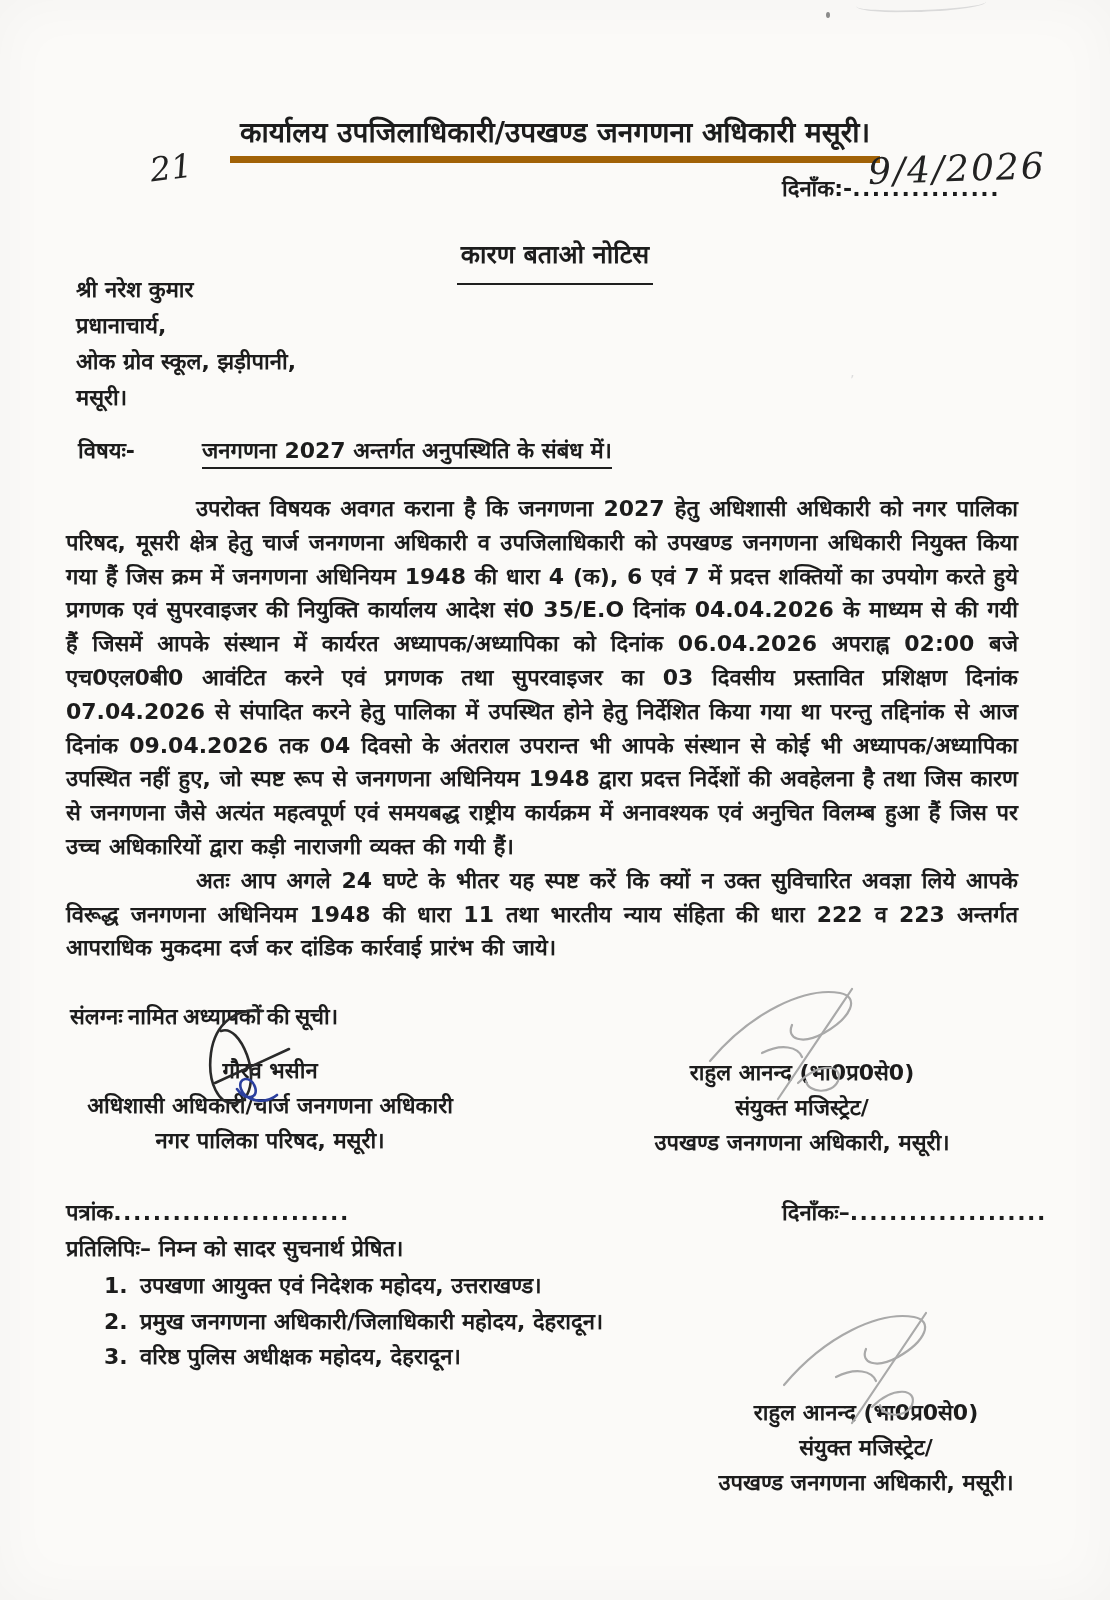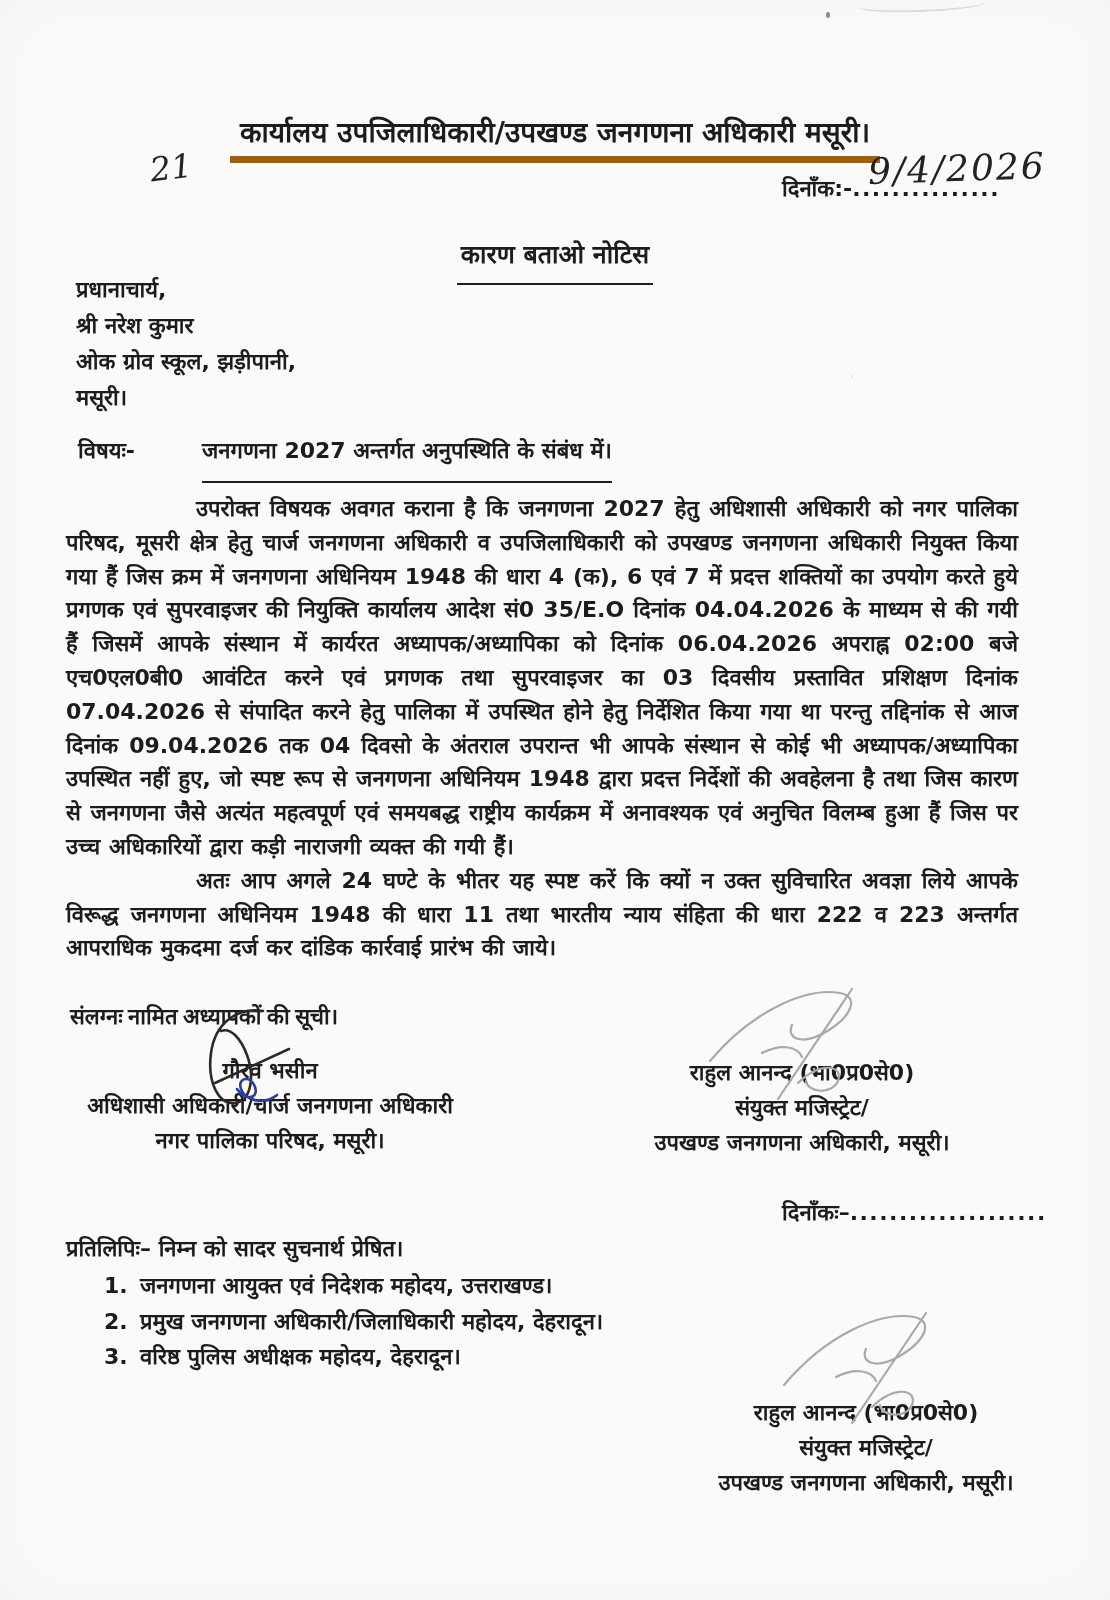--- a/index.html
+++ b/index.html
@@ -19,21 +19,21 @@
   .dots{letter-spacing:1.5px;font-weight:700;}
   .hand{font-style:italic;font-weight:400;color:#222;font-family:"DejaVu Serif",serif;}
   .hw-21{top:148px;left:150px;font-size:33px;transform:rotate(-7deg);}
   .row-date-top{top:172px;left:782px;font-size:22px;}
   .hw-date{top:-24px;left:86px;font-size:36px;transform:rotate(-2deg);letter-spacing:2px;white-space:nowrap;position:absolute;}
   .notice-title{top:236px;left:0;width:100%;text-align:center;font-size:25px;}
   .notice-title .tt{display:inline-block;border-bottom:2.5px solid #1f1f1f;padding:0 4px 13px;}
   .addressee{top:272px;left:76px;font-size:22px;line-height:36px;}
   .subject-row{top:434px;left:78px;font-size:22px;}
   .subject-label{display:inline-block;min-width:94px;}
-  .subject-text{display:inline-block;margin-left:30px;border-bottom:2.5px solid #1f1f1f;padding-bottom:17px;}
+  .subject-text{display:inline-block;margin-left:30px;border-bottom:2.5px solid #1f1f1f;padding-bottom:3px;}
   .body-text{top:492px;left:66px;width:952px;font-size:22px;line-height:33.8px;text-align:justify;word-spacing:1px;}
   .body-text p{margin:0;text-indent:130px;}
   .enclosure{top:1000px;left:70px;font-size:22px;font-family:Liberation Serif, serif;}
   .sigblock{font-size:22px;line-height:35px;text-align:center;}
   .sig-left{top:1053px;left:70px;width:400px;}
   .sig-right{top:1055px;left:612px;width:380px;}
   .sig-bottom{top:1395px;left:676px;width:380px;}
   .sig-svg{position:absolute;pointer-events:none;}
   .sig-svg path{fill:none;stroke-linecap:round;stroke-linejoin:round;}
   .sig-black path{stroke:var(--black);stroke-width:2.6;}
@@ -66,22 +66,22 @@
   <div class="abs row-date-top">
     <span>दिनाँक:-</span><span class="dots">...............</span>
     <span class="hand hw-date">9/4/2026</span>
   </div>
 
   <div class="abs notice-title">
     <span class="tt">कारण बताओ नोटिस</span>
   </div>
 
   <div class="abs addressee">
+    <div>श्री नरेश कुमार</div>
     <div>प्रधानाचार्य,</div>
-    <div>श्री नरेश कुमार</div>
     <div>ओक ग्रोव स्कूल, झड़ीपानी,</div>
     <div>मसूरी।</div>
   </div>
 
   <div class="abs subject-row">
     <span class="subject-label">विषयः-</span><span class="subject-text">जनगणना 2027 अन्तर्गत अनुपस्थिति के संबंध में।</span>
   </div>
 
   <div class="abs body-text">
     <p>उपरोक्त विषयक अवगत कराना है कि जनगणना 2027 हेतु अधिशासी अधिकारी को नगर पालिका परिषद, मूसरी क्षेत्र हेतु चार्ज जनगणना अधिकारी व उपजिलाधिकारी को उपखण्ड जनगणना अधिकारी नियुक्त किया गया हैं जिस क्रम में जनगणना अधिनियम 1948 की धारा 4 (क), 6 एवं 7 में प्रदत्त शक्तियों का उपयोग करते हुये प्रगणक एवं सुपरवाइजर की नियुक्ति कार्यालय आदेश सं0 35/E.O दिनांक 04.04.2026 के माध्यम से की गयी हैं जिसमें आपके संस्थान में कार्यरत अध्यापक/अध्यापिका को दिनांक 06.04.2026 अपराह्न 02:00 बजे एच0एल0बी0 आवंटित करने एवं प्रगणक तथा सुपरवाइजर का 03 दिवसीय प्रस्तावित प्रशिक्षण दिनांक 07.04.2026 से संपादित करने हेतु पालिका में उपस्थित होने हेतु निर्देशित किया गया था परन्तु तद्दिनांक से आज दिनांक 09.04.2026 तक 04 दिवसो के अंतराल उपरान्त भी आपके संस्थान से कोई भी अध्यापक/अध्यापिका उपस्थित नहीं हुए, जो स्पष्ट रूप से जनगणना अधिनियम 1948 द्वारा प्रदत्त निर्देशों की अवहेलना है तथा जिस कारण से जनगणना जैसे अत्यंत महत्वपूर्ण एवं समयबद्ध राष्ट्रीय कार्यक्रम में अनावश्यक एवं अनुचित विलम्ब हुआ हैं जिस पर उच्च अधिकारियों द्वारा कड़ी नाराजगी व्यक्त की गयी हैं।</p>
@@ -106,28 +106,31 @@
       <path d="M8,78 C50,28 104,4 138,10 C158,14 150,34 122,50 C100,62 84,56 90,42"></path>
       <path d="M150,6 L76,116"></path>
       <path d="M96,100 C118,78 142,82 136,98 C130,112 106,110 104,98"></path>
       <path d="M60,70 C80,60 96,64 100,74"></path>
     </svg>
     <div>राहुल आनन्द (भा0प्र0से0)</div>
     <div>संयुक्त मजिस्ट्रेट/</div>
     <div>उपखण्ड जनगणना अधिकारी, मसूरी।</div>
   </div>
 
+  <div class="abs row-lno2">
+    <span>पत्रांक</span><span class="dots">........................</span>
+  </div>
   <div class="abs row-date2">
     <span>दिनाँकः–</span><span class="dots">....................</span>
   </div>
 
   <div class="abs copy-head">प्रतिलिपिः– निम्न को सादर सुचनार्थ प्रेषित।</div>
   <div class="abs copy-list">
     <div class="copy-item">
-      <span class="num">1.</span><span>जनगणना आयुक्त एवं निदेशक महोदय, उत्तराखण्ड।</span>
+      <span class="num">1.</span><span>उपखणा आयुक्त एवं निदेशक महोदय, उत्तराखण्ड।</span>
     </div>
     <div class="copy-item">
       <span class="num">2.</span><span>प्रमुख जनगणना अधिकारी/जिलाधिकारी महोदय, देहरादून।</span>
     </div>
     <div class="copy-item">
       <span class="num">3.</span><span>वरिष्ठ पुलिस अधीक्षक महोदय, देहरादून।</span>
     </div>
   </div>
 
   <div class="abs sigblock sig-bottom">

